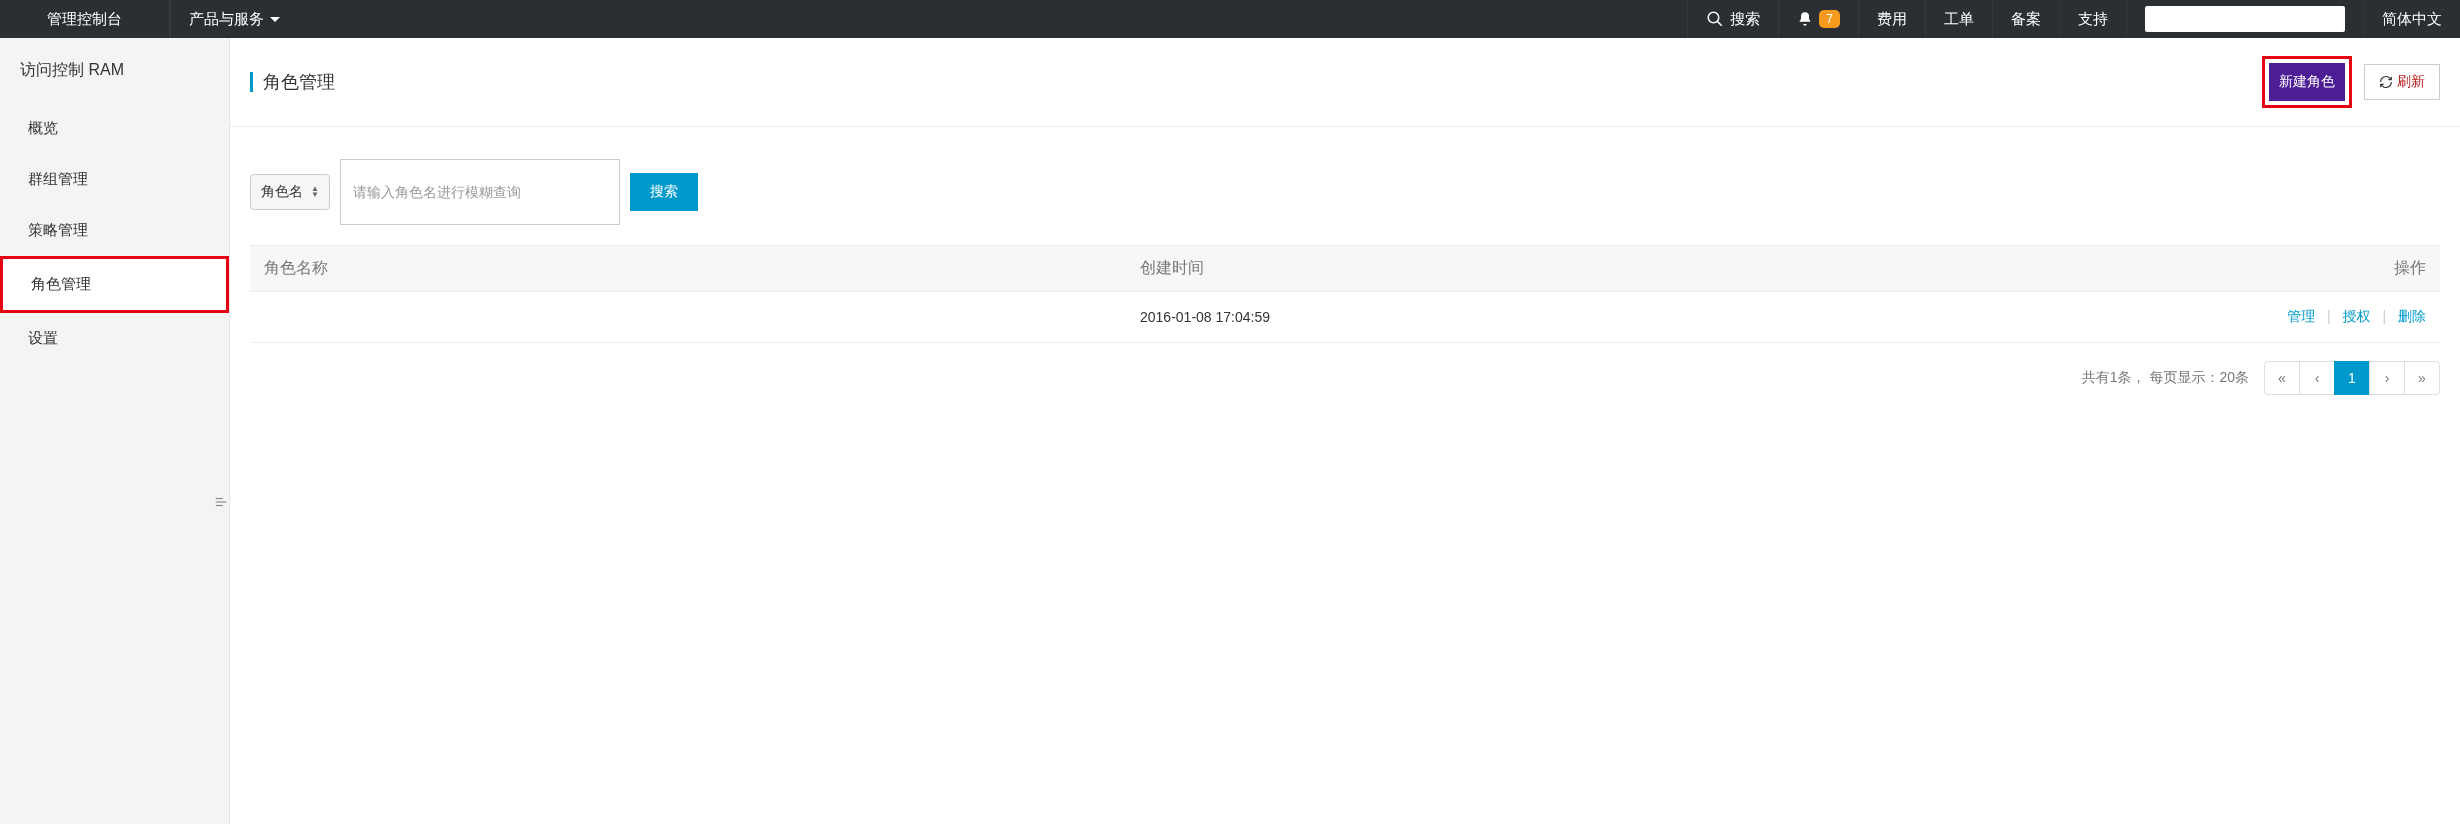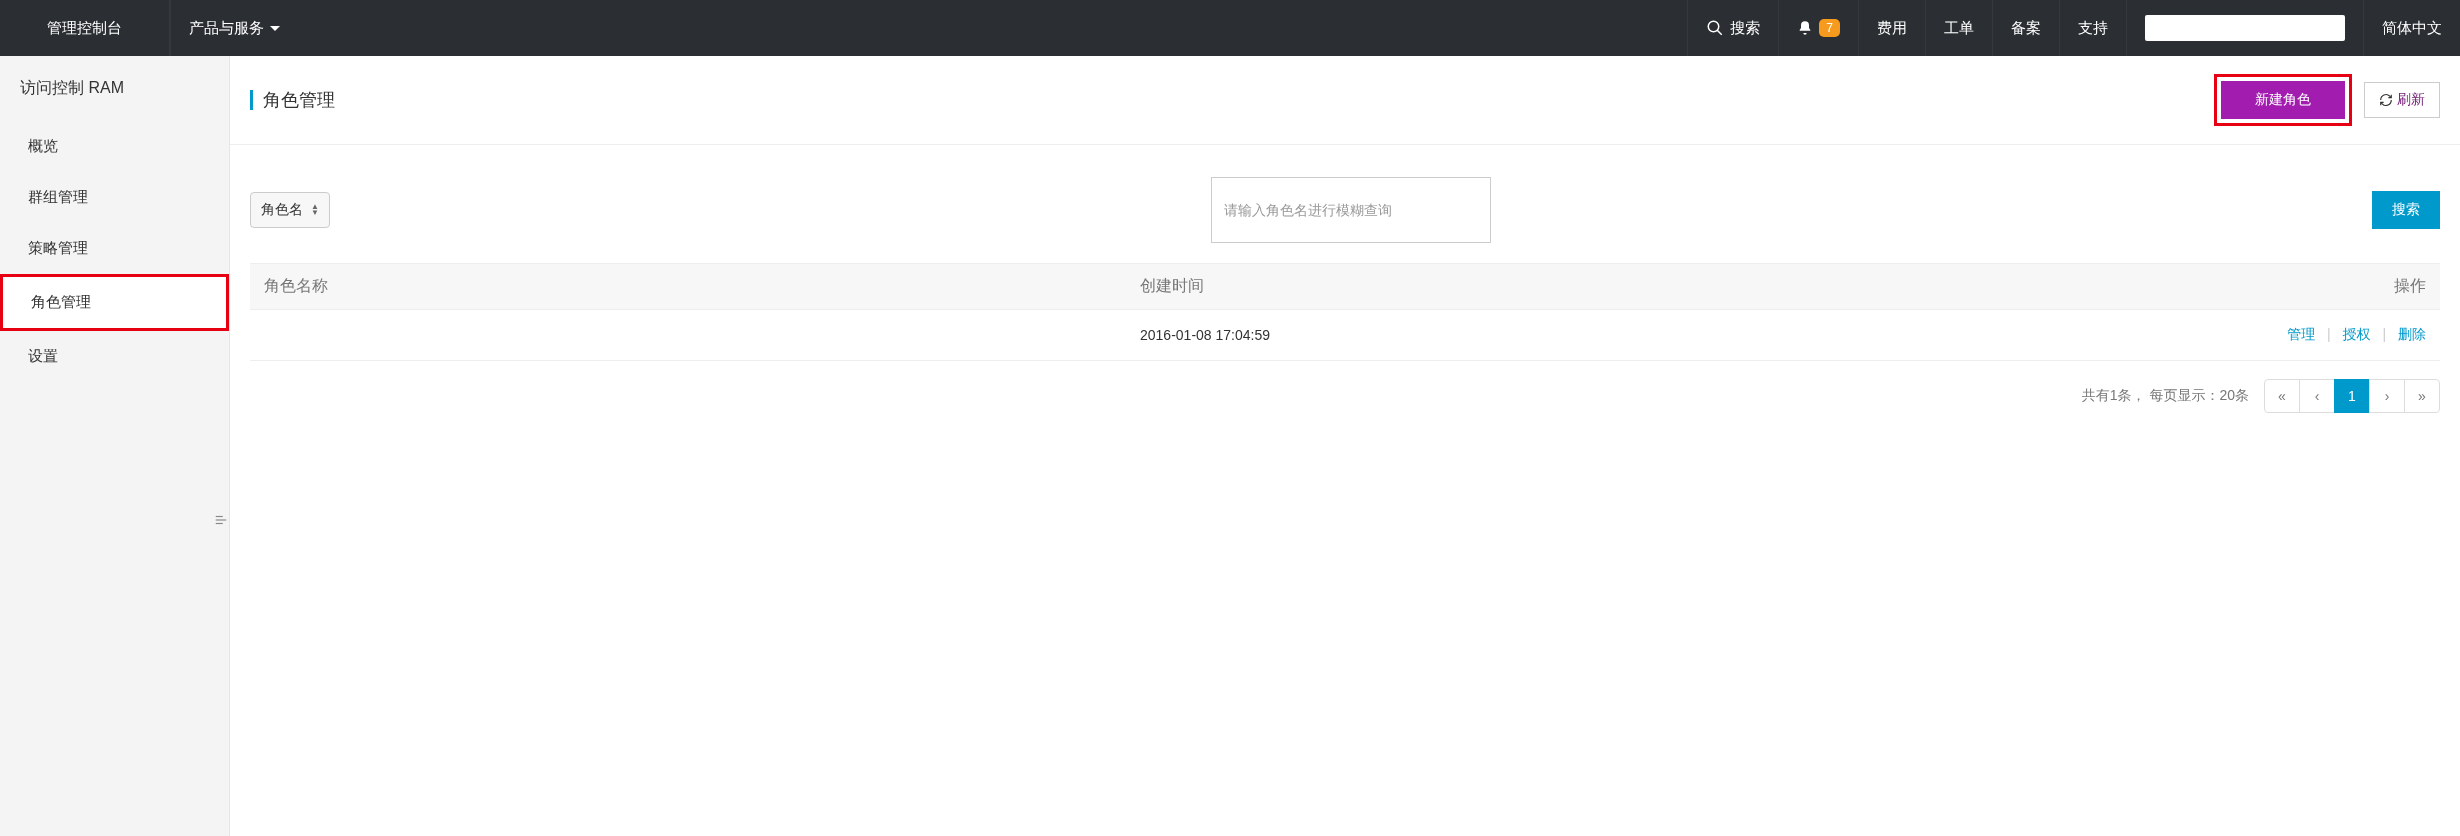--- a/index.html
+++ b/index.html
@@ -1,21 +1,21 @@
 <!DOCTYPE html>
 <html><head>
 <meta charset="utf-8">
 <style>
   * { box-sizing: border-box; margin: 0; padding: 0; }
   body { font-family: "Helvetica Neue", Arial, "Microsoft YaHei", sans-serif; font-size: 14px; color: #333; background: #fff; }
 
   
   .topnav {
     display: flex;
-    height: 56px;
+    height: 38px;
     background: #2b2f33;
     color: #fff;
     align-items: stretch;
   }
   .topnav .brand {
     width: 170px;
     display: flex;
     align-items: center;
     justify-content: center;
     font-size: 15px;
@@ -112,50 +112,49 @@
     border-bottom: 1px solid #eee;
   }
   .page-header .bar {
     width: 3px;
     height: 20px;
     background: #0099cc;
     margin-right: 10px;
   }
   .page-header .title { font-size: 18px; font-weight: 400; flex: 1; }
   .page-header .btn-primary {
-    background: #a21caf;
+    background: #4c1d95;
     color: #fff;
     border: none;
-    padding: 10px 34px;
+    padding: 10px 10px;
     font-size: 14px;
     cursor: pointer;
   }
   .page-header .highlight-wrap {
     border: 3px solid #e60012;
     padding: 4px;
     margin-right: 12px;
   }
   .page-header .btn-refresh {
     background: #fff;
-    color: #701a75;
+    color: #b91c1c;
     border: 1px solid #ccc;
     padding: 8px 14px;
     font-size: 14px;
     cursor: pointer;
     display: flex;
     align-items: center;
   }
   .page-header .btn-refresh svg { margin-right: 4px; }
 
   .filter-row {
     display: flex;
     align-items: center;
     padding: 32px 20px 20px 20px;
     gap: 10px;
-    justify-content: space-between;
   }
   .filter-row .select {
     border: 1px solid #ccc;
     border-radius: 4px;
     padding: 8px 10px;
     background: #f7f7f7;
     display: flex;
     align-items: center;
     cursor: pointer;
     font-size: 14px;

